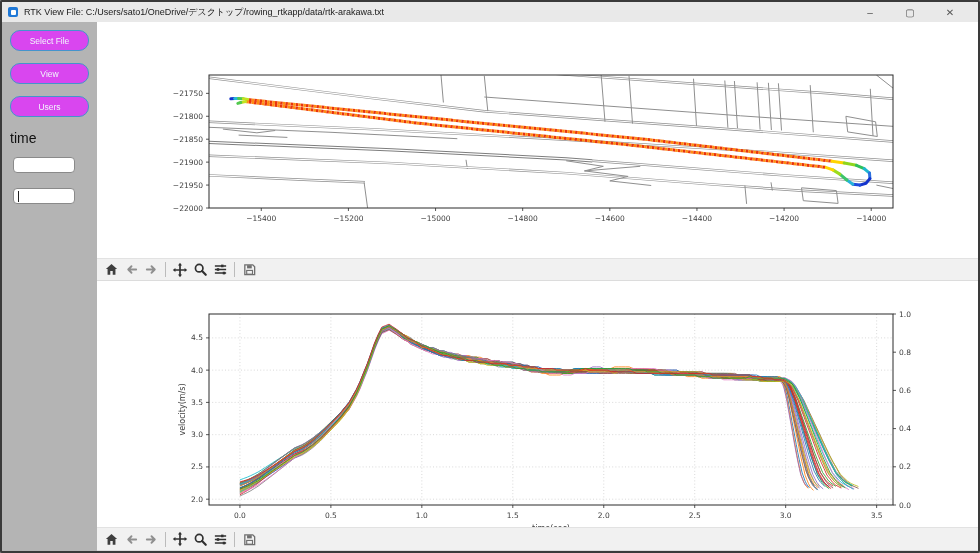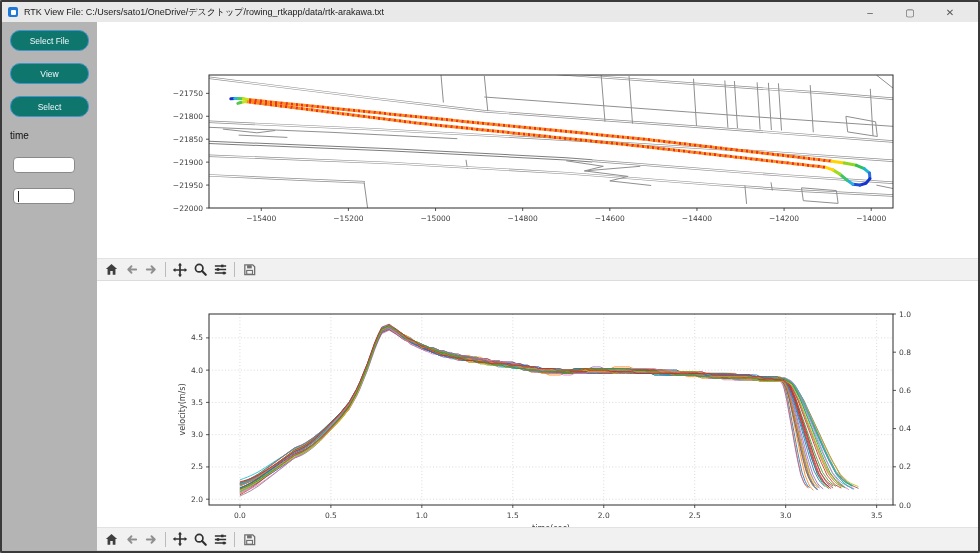--- a/index.html
+++ b/index.html
@@ -5,22 +5,22 @@
   html,body{margin:0;padding:0;background:#c9c9c9;font-family:"Liberation Sans",sans-serif;}
   .window{position:relative;width:976px;height:549px;margin:0;border:2px solid #3a3a3a;border-radius:2px;background:#ffffff;overflow:hidden;box-shadow:0 0 0 1px #8a8a8a;}
   .titlebar{position:absolute;left:0;top:0;width:100%;height:20px;background:#e9e9e9;display:flex;align-items:center;}
   .app-icon{width:10px;height:10px;margin-left:6px;background:#1e78d7;border-radius:2px;position:relative;flex:0 0 auto;}
   .app-icon::after{content:"";position:absolute;left:2.5px;top:2.5px;width:5px;height:5px;background:#fff;border-radius:1px;}
   .title-text{font-size:9px;color:#1a1a1a;margin-left:6px;white-space:nowrap;}
   .win-controls{position:absolute;right:8px;top:0;height:20px;display:flex;}
   .win-btn{width:40px;height:20px;display:flex;align-items:center;justify-content:center;font-size:10px;color:#555;cursor:default;}
   .body{position:absolute;left:0;top:20px;width:976px;height:529px;}
   .sidebar{position:absolute;left:0;top:0;width:95px;height:529px;background:#b4b4b4;}
-  .side-btn{position:absolute;left:8px;width:79px;height:21px;background:#0f766e;border:1px solid #4494cc;border-radius:10px;color:#f2f8fc;font-size:8.5px;display:flex;align-items:center;justify-content:center;cursor:pointer;box-sizing:border-box;}
-  .side-label{position:absolute;left:8px;font-size:10px;color:#111;}
+  .side-btn{position:absolute;left:8px;width:79px;height:21px;background:#d946ef;border:1px solid #4494cc;border-radius:10px;color:#f2f8fc;font-size:8.5px;display:flex;align-items:center;justify-content:center;cursor:pointer;box-sizing:border-box;}
+  .side-label{position:absolute;left:8px;font-size:14px;color:#111;}
   .side-entry{position:absolute;left:11px;width:62px;height:16px;background:#fff;border:1px solid #8a8a8a;border-radius:4px;box-sizing:border-box;}
   .caret{position:absolute;left:4px;top:2px;width:1px;height:11px;background:#222;}
   .main{position:absolute;left:95px;top:0;width:881px;height:529px;background:#fff;}
   .fig{position:absolute;left:0;width:881px;background:#fff;}
   .mpl-toolbar{position:absolute;left:0;width:881px;background:#f1f1f1;border-top:1px solid #e2e2e2;border-bottom:1px solid #dcdcdc;display:flex;align-items:center;box-sizing:border-box;padding-left:4px;}
   .tb-icon{width:20px;height:18px;display:flex;align-items:center;justify-content:center;cursor:pointer;}
   .tb-sep{width:1px;height:15px;background:#bbb;margin:0 4px;}
   svg text{font-family:"DejaVu Sans",sans-serif;}
 </style>
 </head>
@@ -36,21 +36,21 @@
       <span class="win-btn">▢</span>
       <span class="win-btn">✕</span>
     </div>
   </div>
 
   <div class="body">
 
     <div class="sidebar">
       <div class="side-btn" style="top:8px">Select File</div>
       <div class="side-btn" style="top:41px">View</div>
-      <div class="side-btn" style="top:74px">Select</div>
+      <div class="side-btn" style="top:74px">Users</div>
       <div class="side-label" style="top:108px">time</div>
       <div class="side-entry" style="top:135px"></div>
       <div class="side-entry" style="top:166px">
         <span class="caret"></span>
       </div>
     </div>
 
     <div class="main">
 
       <svg width="0" height="0" style="position:absolute">

